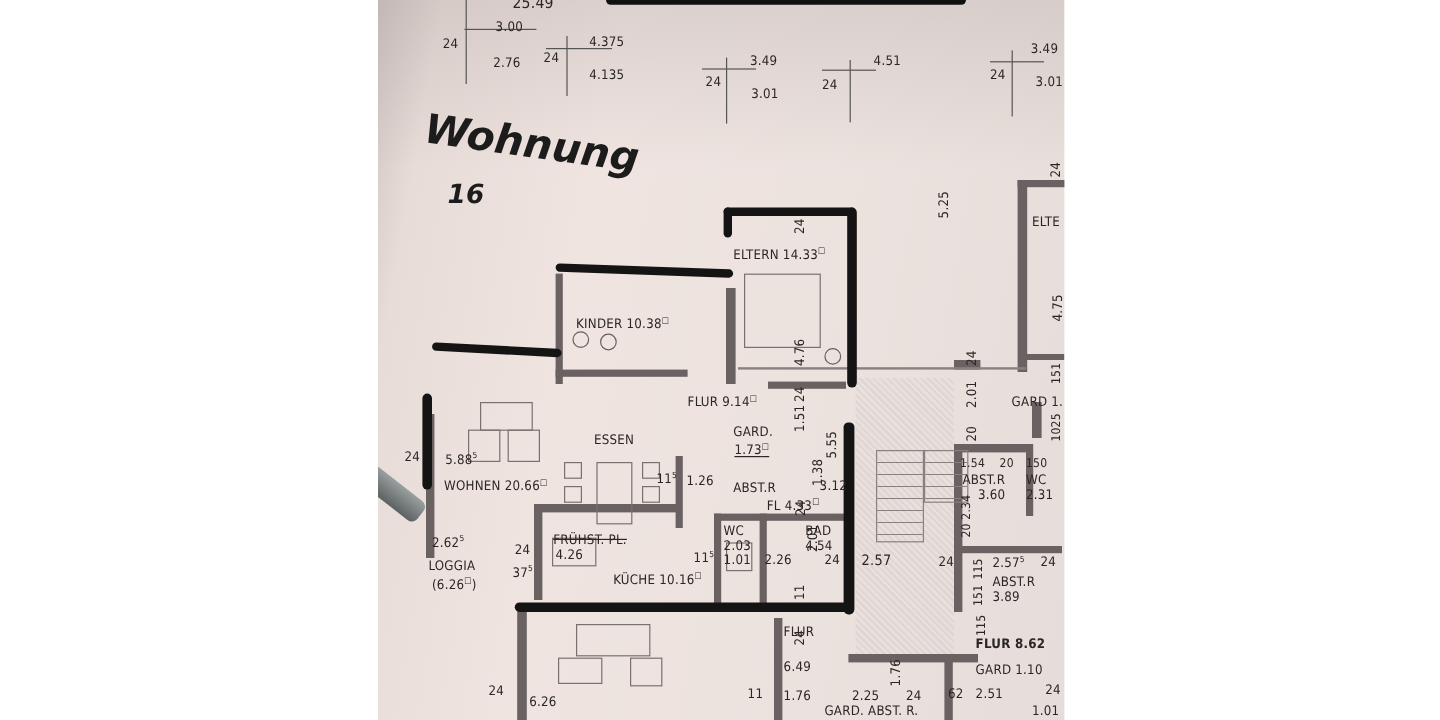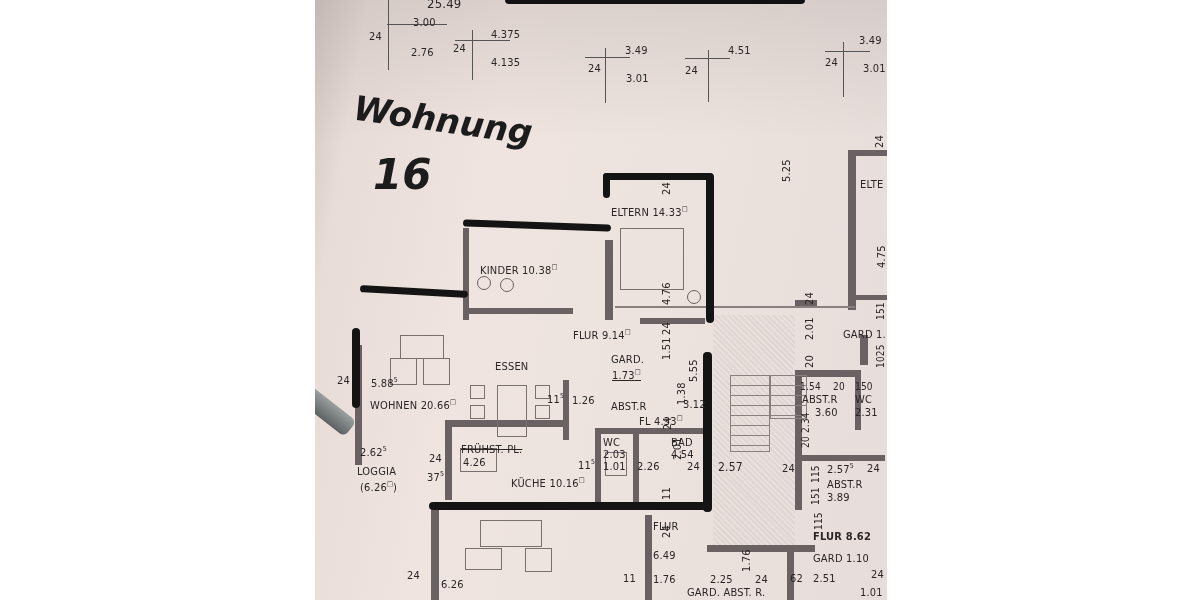--- a/index.html
+++ b/index.html
@@ -54,21 +54,21 @@
   <span class="t" style="left:413px;top:44px;">4.51</span>
   <span class="t" style="left:370px;top:64px;">24</span>
 
   <div class="dim" style="left:528px;top:42px;height:55px;"></div>
   <div class="dimh" style="left:510px;top:51px;width:45px;"></div>
   <span class="t" style="left:544px;top:34px;">3.49</span>
   <span class="t" style="left:510px;top:56px;">24</span>
   <span class="t" style="left:548px;top:62px;">3.01</span>
 
   <span class="hand" style="left:38px;top:100px;font-size:34px;transform:rotate(8deg);">Wohnung</span>
-  <span class="hand" style="left:58px;top:150px;font-size:42px;">16</span>
+  <span class="hand" style="left:58px;top:150px;font-size:22px;">16</span>
 
   <div class="wall" style="left:148px;top:228px;width:6px;height:92px;"></div>
   <div class="wall" style="left:290px;top:240px;width:8px;height:80px;"></div>
   <div class="wall" style="left:148px;top:308px;width:110px;height:6px;"></div>
   <div class="wall" style="left:325px;top:318px;width:65px;height:6px;"></div>
   <div class="wall" style="left:40px;top:345px;width:7px;height:120px;"></div>
   <div class="wall" style="left:248px;top:380px;width:6px;height:60px;"></div>
   <div class="wall" style="left:130px;top:420px;width:120px;height:7px;"></div>
   <div class="wall" style="left:130px;top:420px;width:7px;height:80px;"></div>
   <div class="wall" style="left:280px;top:428px;width:6px;height:75px;"></div>

